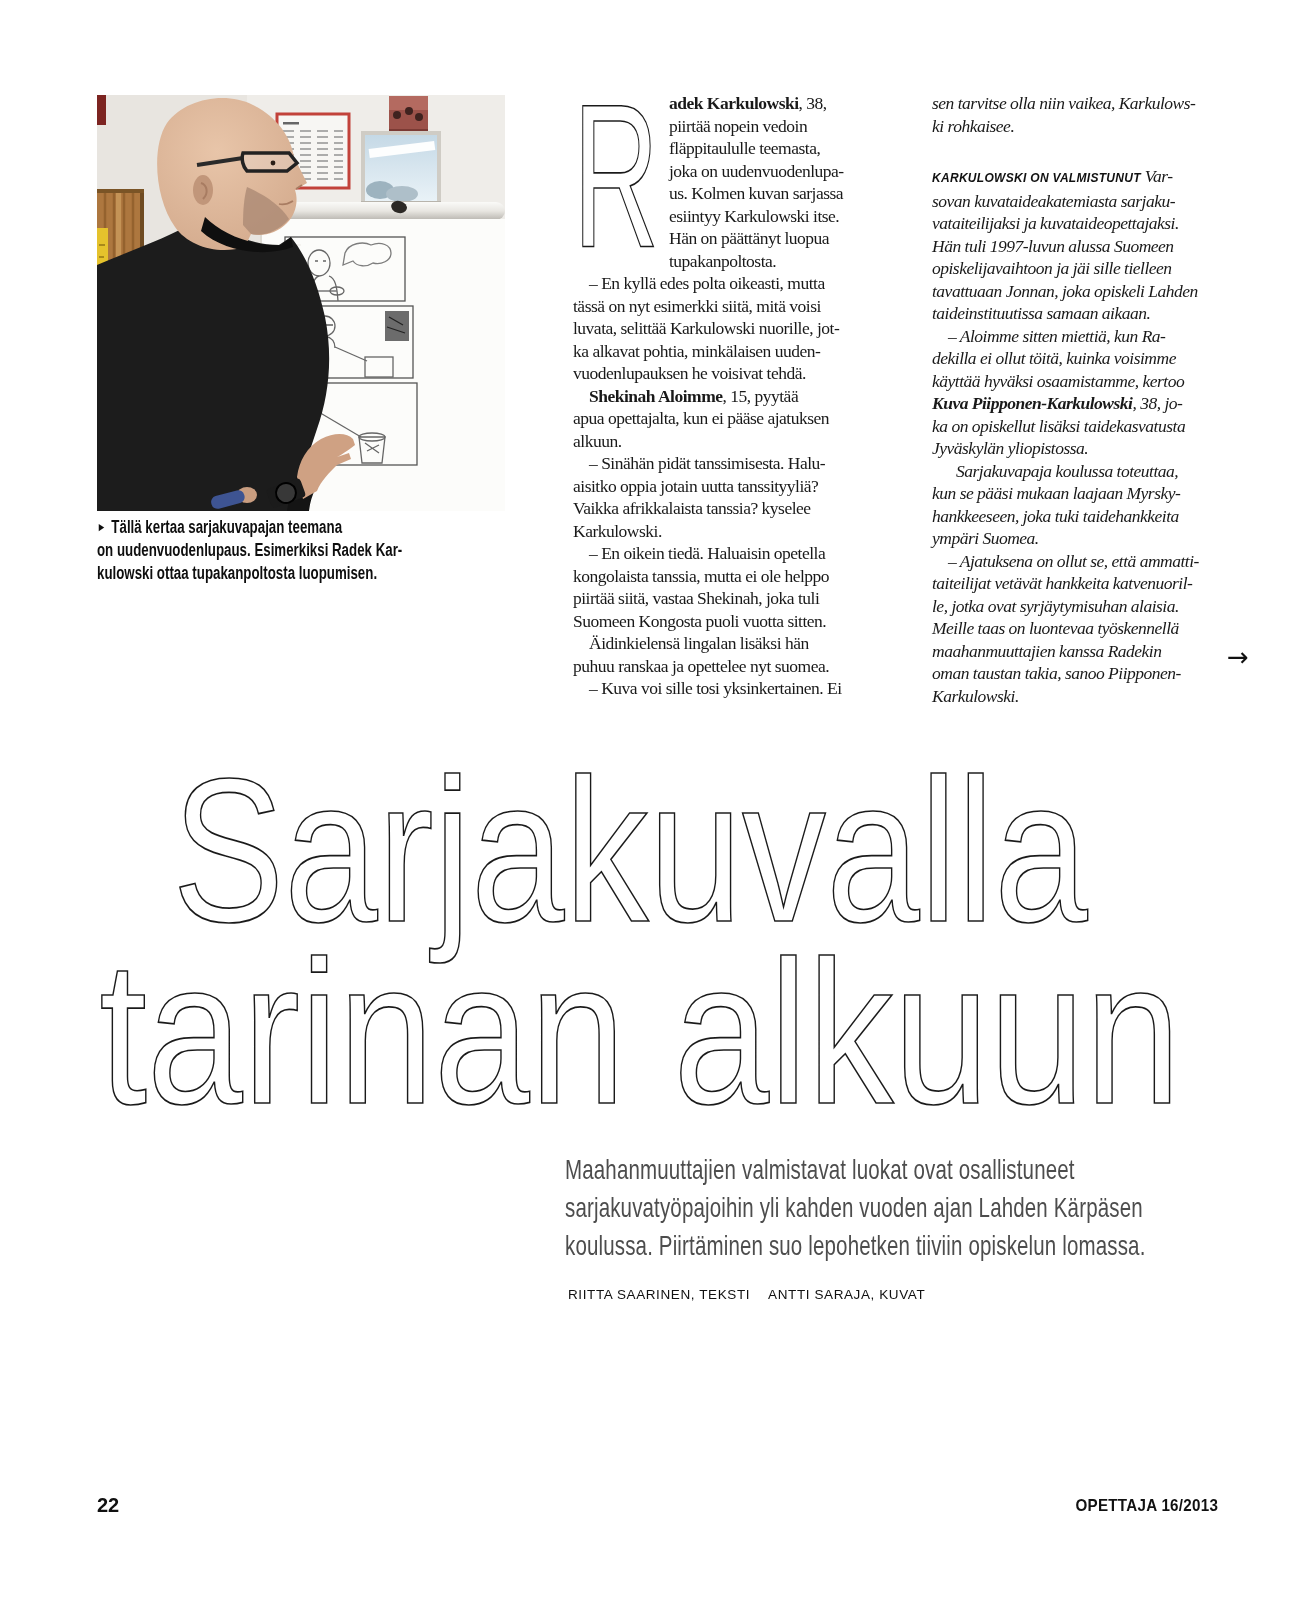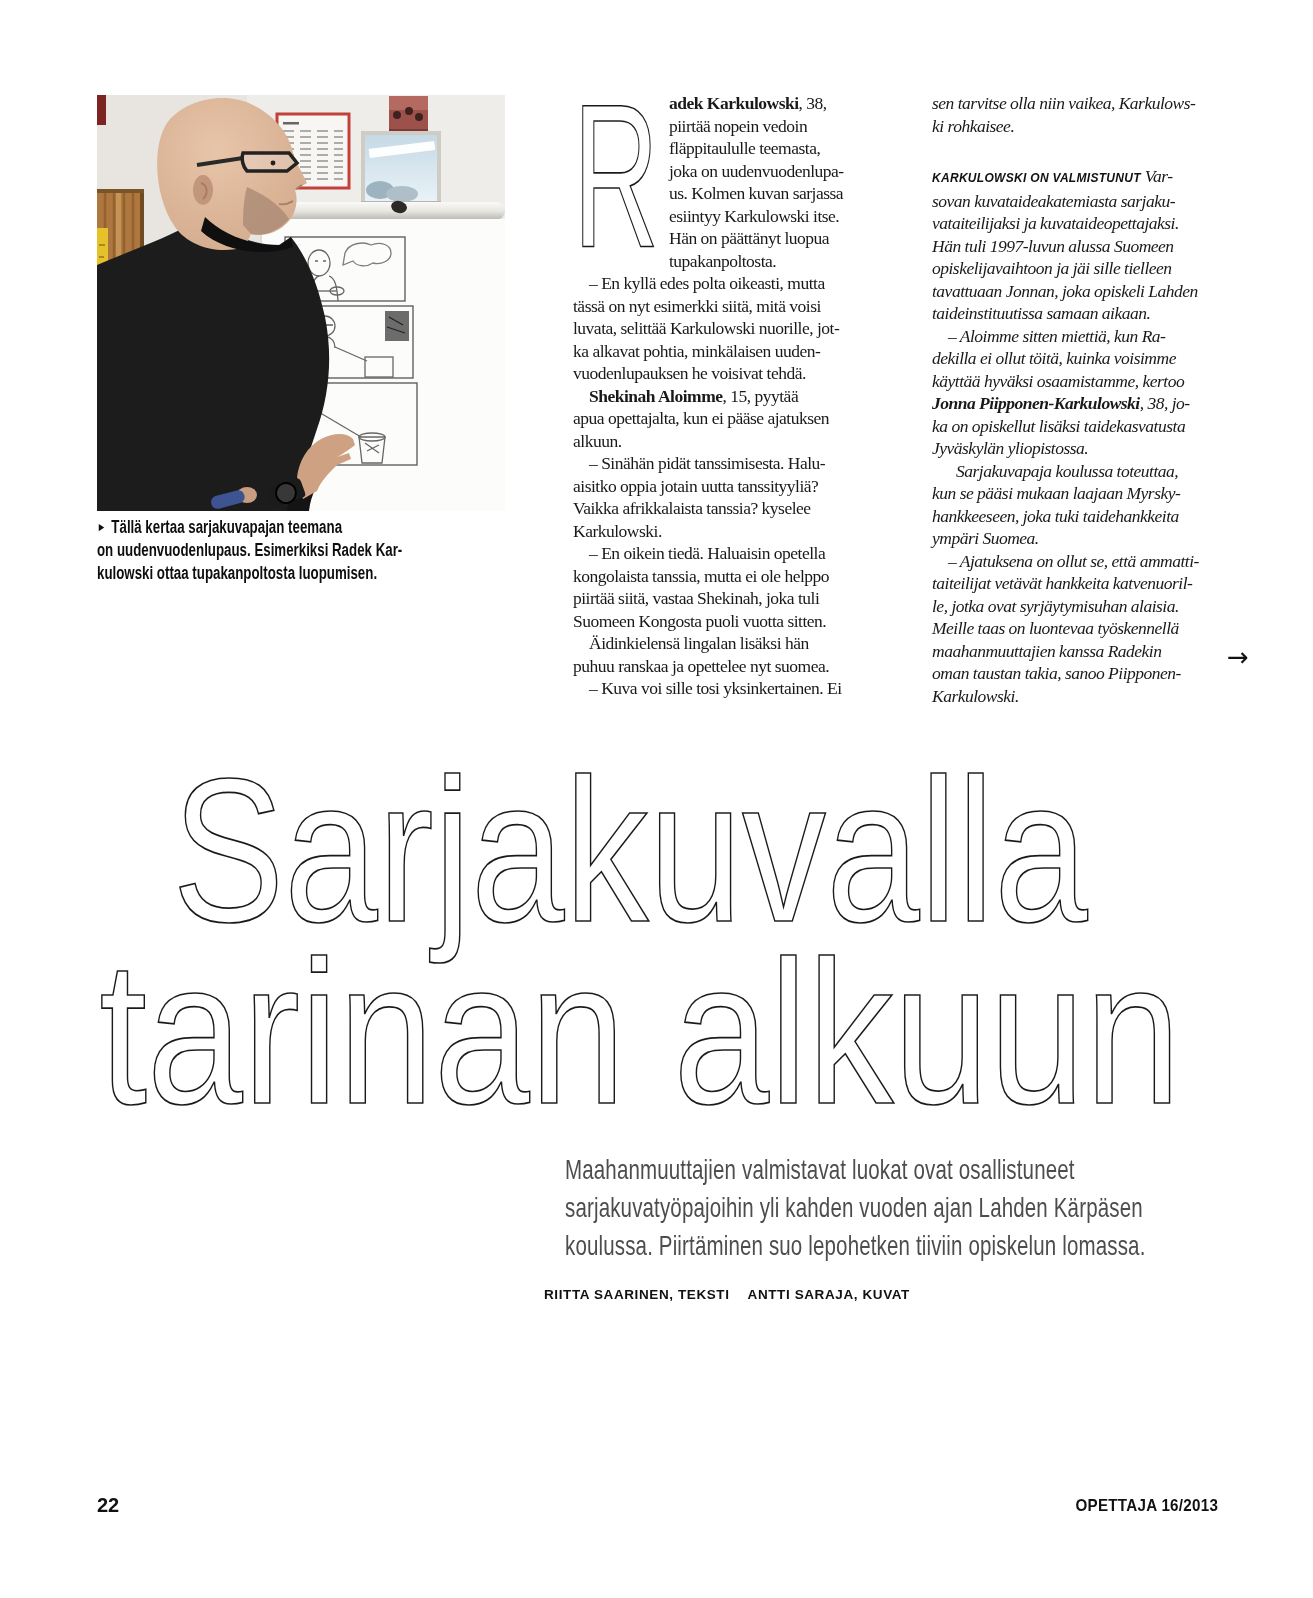--- a/index.html
+++ b/index.html
@@ -42,22 +42,22 @@
   .headline { position:absolute; left:0; top:740px; }
 
   
   .intro {
     position:absolute; left:565px; top:1150px; width:900px;
     font-family:"Liberation Sans", sans-serif; font-size:28.5px; line-height:38px;
     color:#4d4d4d; white-space:pre; letter-spacing:0.2px;
     transform:scaleX(0.72); transform-origin:0 0;
   }
   .byline {
-    position:absolute; left:544px; top:1287px;
-    font-family:"Liberation Sans", sans-serif; font-weight:bold;
+    position:absolute; left:568px; top:1287px;
+    font-family:"Liberation Sans", sans-serif; font-weight:normal;
     font-size:13.5px; letter-spacing:0.6px; color:#111;
   }
   .byline .credit-text { margin-right:18px; }
 
   
   .cont-arrow {
     position:absolute; left:1227px; top:642px;
     font-family:"DejaVu Sans", sans-serif; font-size:26px; color:#111;
   }
 
@@ -257,21 +257,21 @@
     <p class="para gap"><span class="runin">KARKULOWSKI ON VALMISTUNUT</span><span> Var-
 sovan kuvataideakatemiasta sarjaku-
 vataiteilijaksi ja kuvataideopettajaksi.
 Hän tuli 1997-luvun alussa Suomeen
 opiskelijavaihtoon ja jäi sille tielleen
 tavattuaan Jonnan, joka opiskeli Lahden
 taideinstituutissa samaan aikaan.</span></p>
     <p class="para ind"><span>– Aloimme sitten miettiä, kun Ra-
 dekilla ei ollut töitä, kuinka voisimme
 käyttää hyväksi osaamistamme, kertoo
-</span><b class="lead">Jonna Piipponen-Karkulowski</b><span>, 38, jo-
+</span><b class="lead">Kuva Piipponen-Karkulowski</b><span>, 38, jo-
 ka on opiskellut lisäksi taidekasvatusta
 Jyväskylän yliopistossa.</span></p>
     <p class="para ind2"><span>Sarjakuvapaja koulussa toteuttaa,
 kun se pääsi mukaan laajaan Myrsky-
 hankkeeseen, joka tuki taidehankkeita
 ympäri Suomea.</span></p>
     <p class="para ind"><span>– Ajatuksena on ollut se, että ammatti-
 taiteilijat vetävät hankkeita katvenuoril-
 le, jotka ovat syrjäytymisuhan alaisia.
 Meille taas on luontevaa työskennellä

